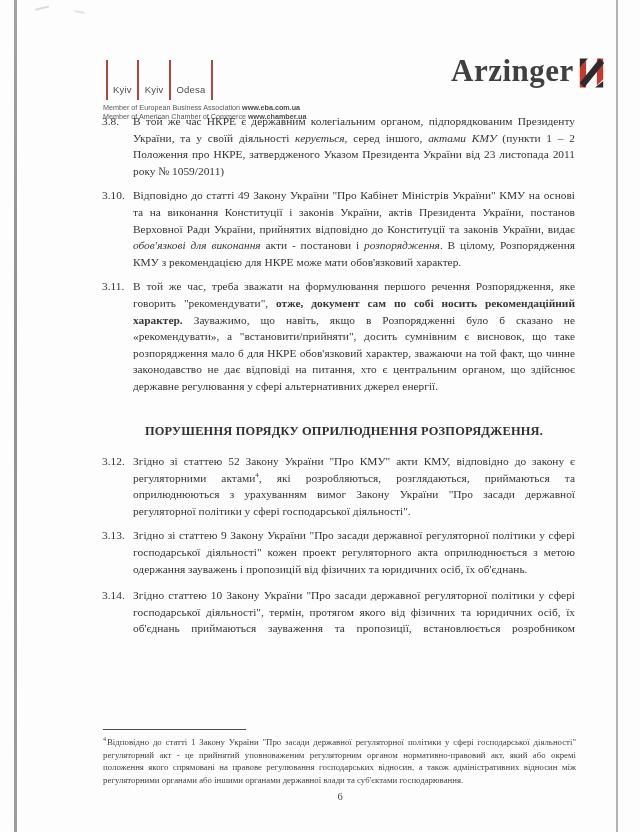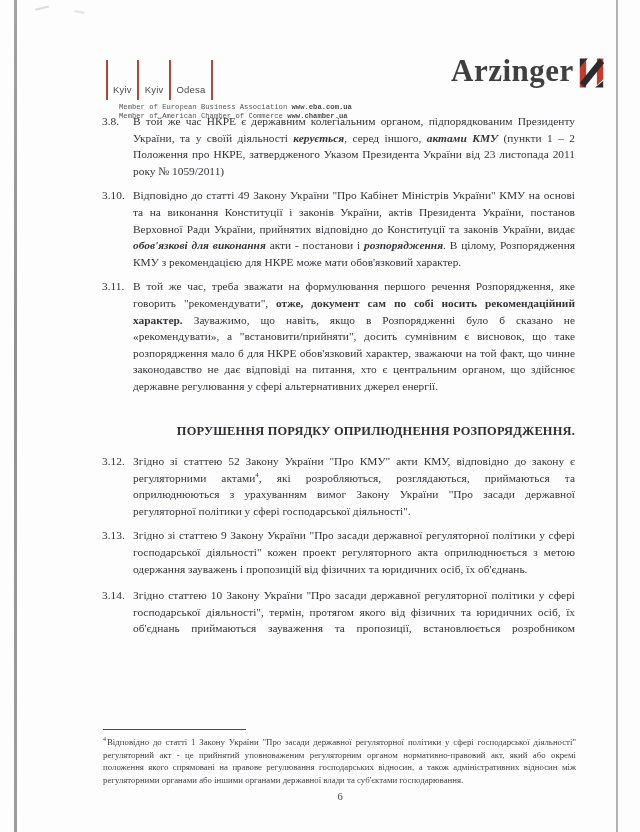--- a/index.html
+++ b/index.html
@@ -14,39 +14,39 @@
   .corner-mark{position:absolute;}
   .m1{left:36px;top:7px;width:14px;height:8px;border-top:2px solid #dcdcdc;transform:rotate(-14deg);}
   .m2{left:74px;top:11px;width:10px;height:6px;border-top:2px solid #e3e3e3;transform:rotate(9deg);}
 
   
   .cities{position:absolute;left:100px;top:60px;display:flex;align-items:flex-end;height:40px;
     font-family:"Liberation Sans","DejaVu Sans",sans-serif;font-size:9.5px;color:#4d4d4d;letter-spacing:.2px;}
   .cities .bar{width:2px;height:40px;background:#b0473f;margin:0 5.5px;display:inline-block;}
   .cities .city{padding-bottom:5px;}
   .memberships{position:absolute;left:103px;top:103px;
-    font-family:Liberation Mono, monospace;font-size:7.2px;line-height:9.4px;color:#585858;margin-left:16px;}
+    font-family:Liberation Sans, sans-serif;font-size:7.2px;line-height:9.4px;color:#585858;}
   .memberships b{font-weight:bold;color:#4c4c4c;}
   .wordmark{position:absolute;left:451px;top:53px;
     font-family:"Liberation Serif","DejaVu Serif",serif;font-size:31px;font-weight:700;
     color:#404040;letter-spacing:.5px;}
   .logomark{position:absolute;left:578px;top:57px;width:27px;height:32px;}
 
   
   .doc-body{position:absolute;left:133px;top:113px;width:442px;
     font-size:11.4px;line-height:16.6px;text-align:justify;color:#35353c;}
   .para{position:relative;margin:0 0 8px 0;}
   .para-num{position:absolute;left:-31px;top:0;}
   .para.bold{font-weight:bold;}
-  .it{font-style:italic;font-weight:bold;}
+  .it{font-style:italic;}
   .bd{font-weight:bold;}
   sup{font-size:7px;vertical-align:super;line-height:0;}
   .jl{text-align-last:justify;margin-top:10px;}
   .section-heading{font-weight:bold;font-size:12.4px;letter-spacing:.2px;
-    margin:28px 0 14px -20px;text-align:right;color:#303036;}
+    margin:28px 0 14px -20px;text-align:center;color:#303036;}
 
   
   .fn-rule{position:absolute;left:103px;top:729px;width:143px;height:1px;background:#4a4a4a;}
   .footnote{position:absolute;left:103px;top:736px;width:473px;
     font-size:8.8px;line-height:12.6px;text-align:justify;color:#3f3f46;}
   .footnote sup{font-size:6px;margin-right:1px;}
   .page-number{position:absolute;left:330px;top:791px;width:20px;text-align:center;
     font-size:10.5px;color:#4a4a4a;}
 </style>
 </head>

